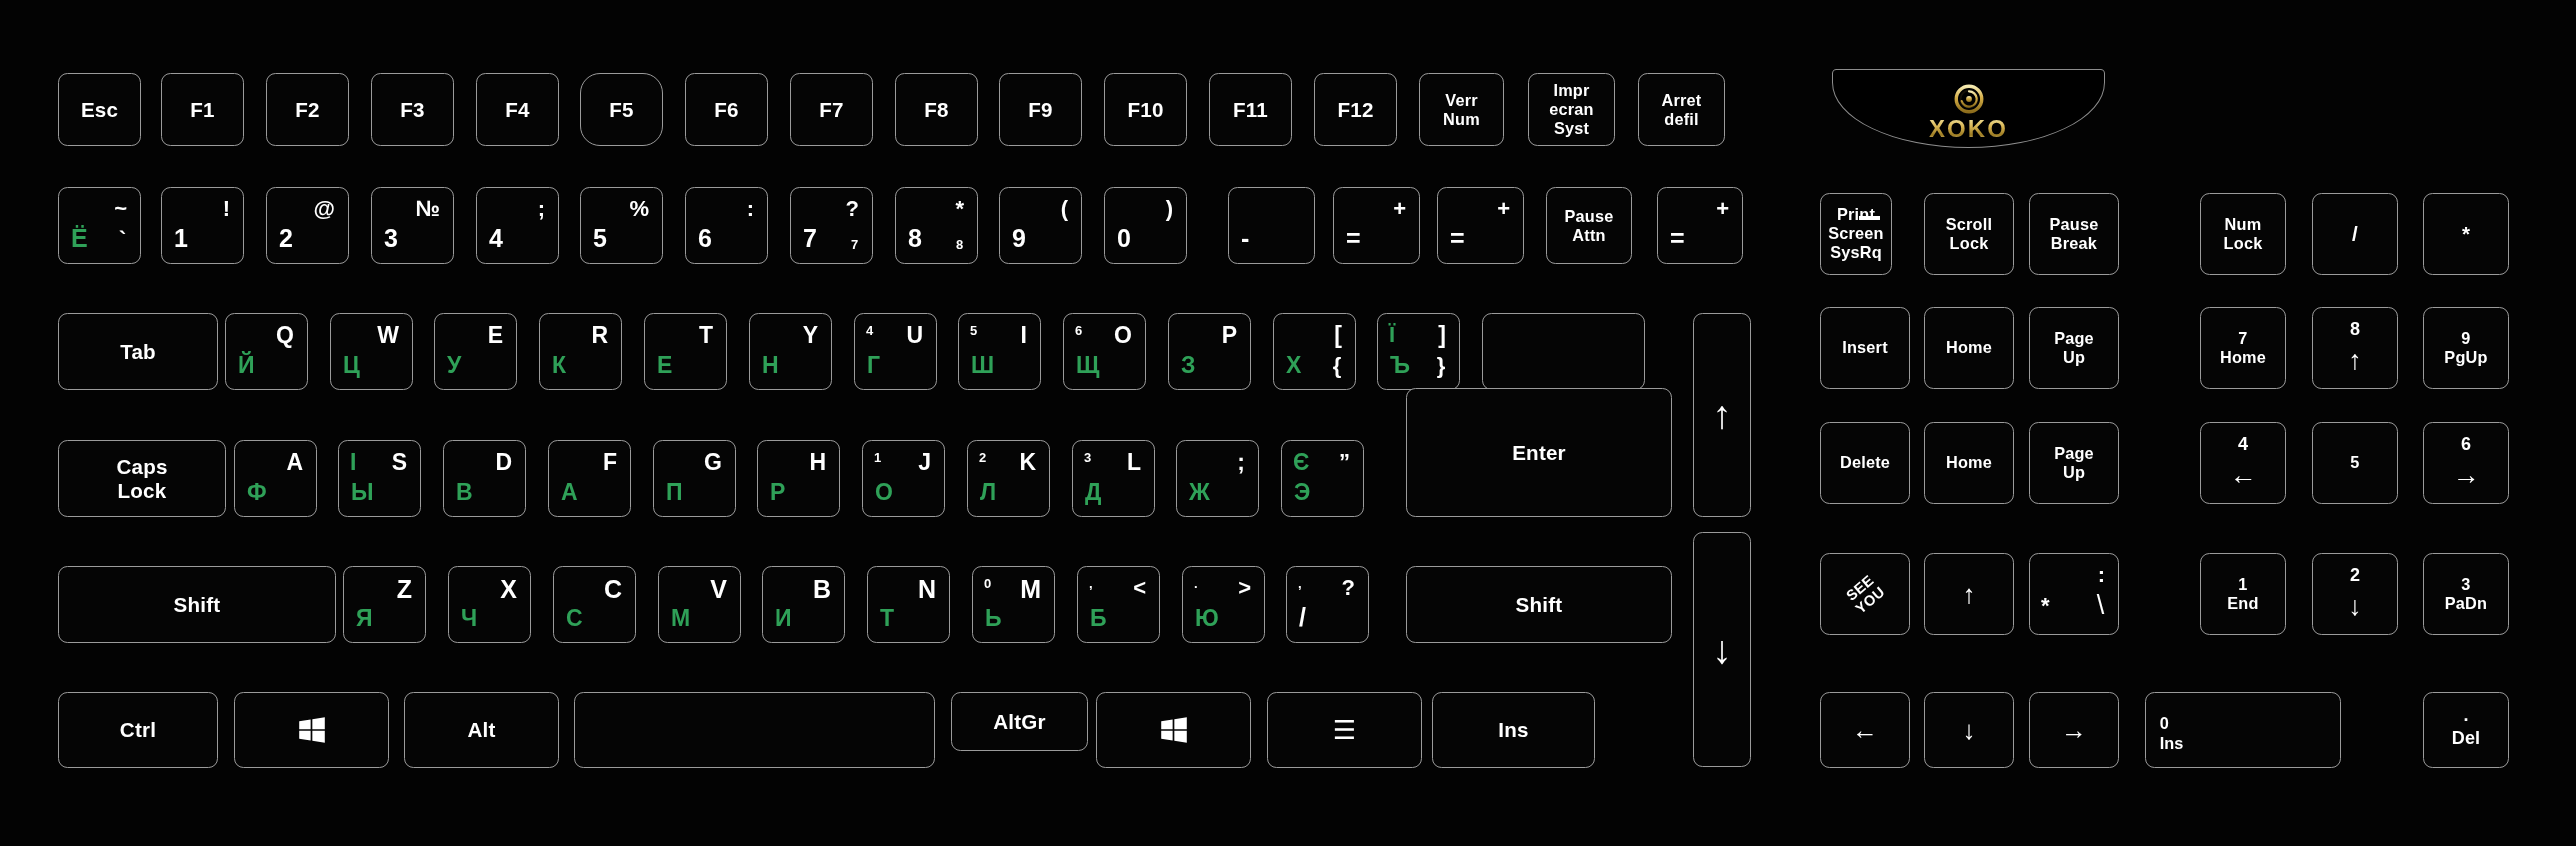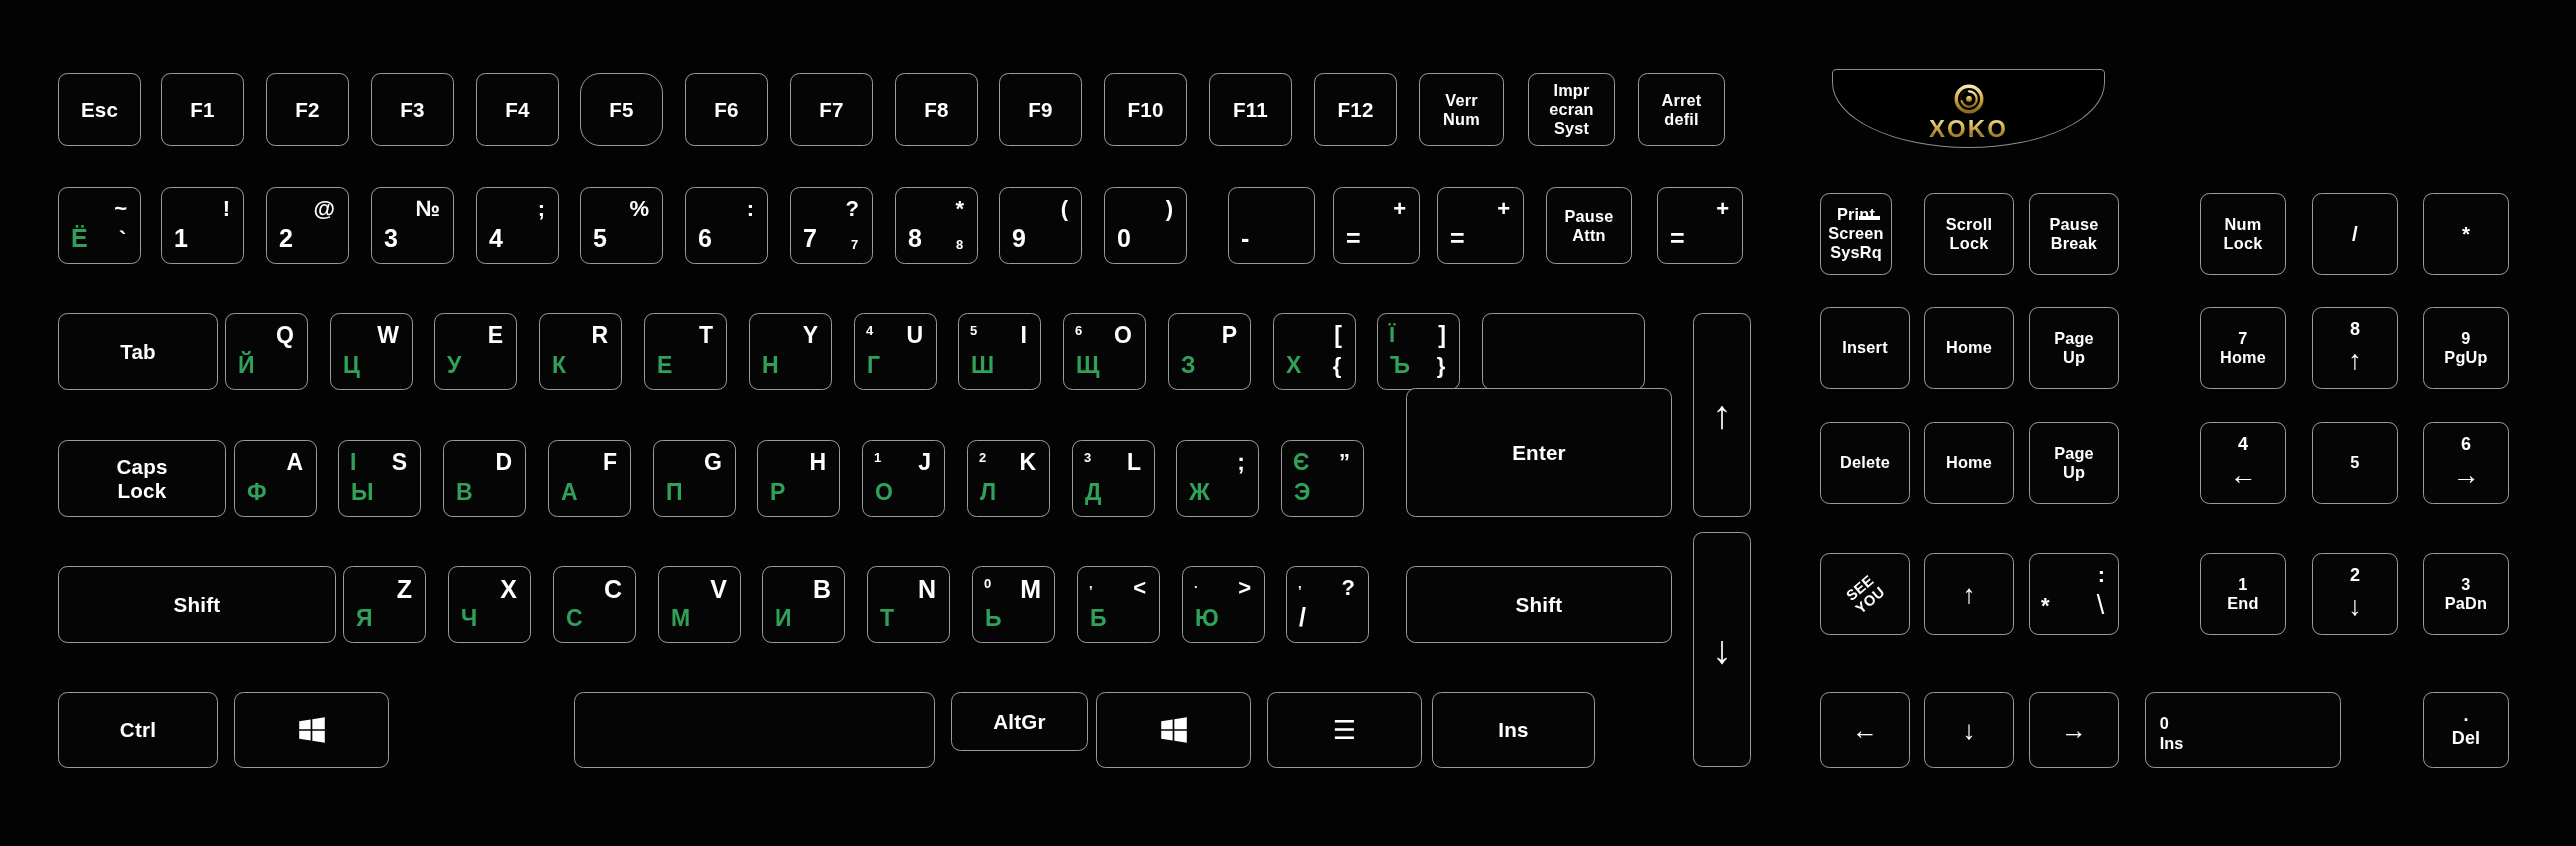--- a/index.html
+++ b/index.html
@@ -412,20 +412,23 @@
       <div class="ctr lbl-l">Ctrl</div>
     </div>
     <div class="key" style="left: 234px; top: 692px; width: 155px; height: 76px;">
       <span class="winicon"><svg width="29" height="29" viewBox="0 0 34 34">
           <path d="M2 6.6 L15.4 4.6 L15.4 16.1 L2 16.1 Z" fill="#fff"></path>
           <path d="M17.4 4.3 L32 2 L32 16.1 L17.4 16.1 Z" fill="#fff"></path>
           <path d="M2 17.9 L15.4 17.9 L15.4 29.4 L2 27.4 Z" fill="#fff"></path>
           <path d="M17.4 17.9 L32 17.9 L32 32 L17.4 29.7 Z" fill="#fff"></path>
         </svg></span>
     </div>
+    <div class="key" style="left: 404px; top: 692px; width: 155px; height: 76px;">
+      <div class="ctr lbl-l">Alt</div>
+    </div>
     <div class="key" style="left: 574px; top: 692px; width: 361px; height: 76px;"></div>
     <div class="key" style="left: 951px; top: 692px; width: 137px; height: 59px;">
       <div class="ctr lbl-l">AltGr</div>
     </div>
     <div class="key" style="left: 1096px; top: 692px; width: 155px; height: 76px;">
       <span class="winicon"><svg width="29" height="29" viewBox="0 0 34 34">
           <path d="M2 6.6 L15.4 4.6 L15.4 16.1 L2 16.1 Z" fill="#fff"></path>
           <path d="M17.4 4.3 L32 2 L32 16.1 L17.4 16.1 Z" fill="#fff"></path>
           <path d="M2 17.9 L15.4 17.9 L15.4 29.4 L2 27.4 Z" fill="#fff"></path>
           <path d="M17.4 17.9 L32 17.9 L32 32 L17.4 29.7 Z" fill="#fff"></path>

